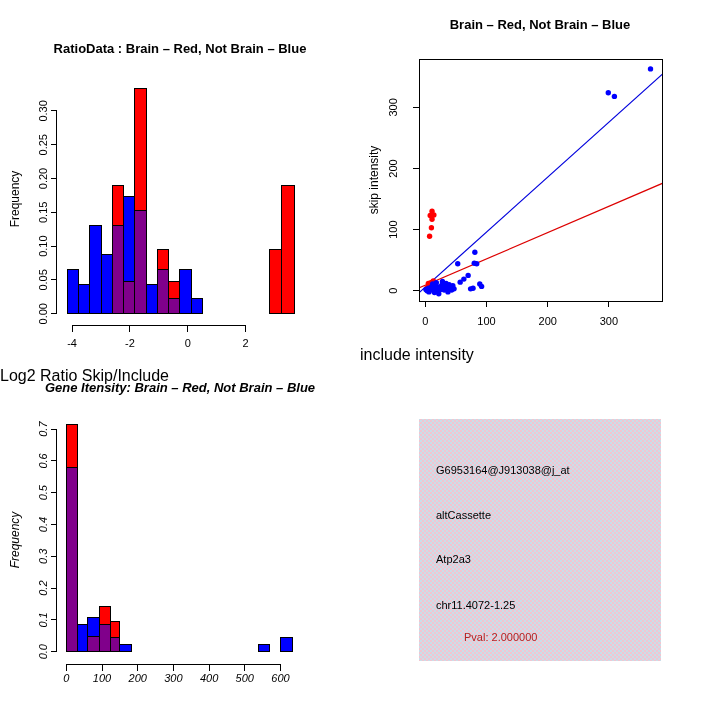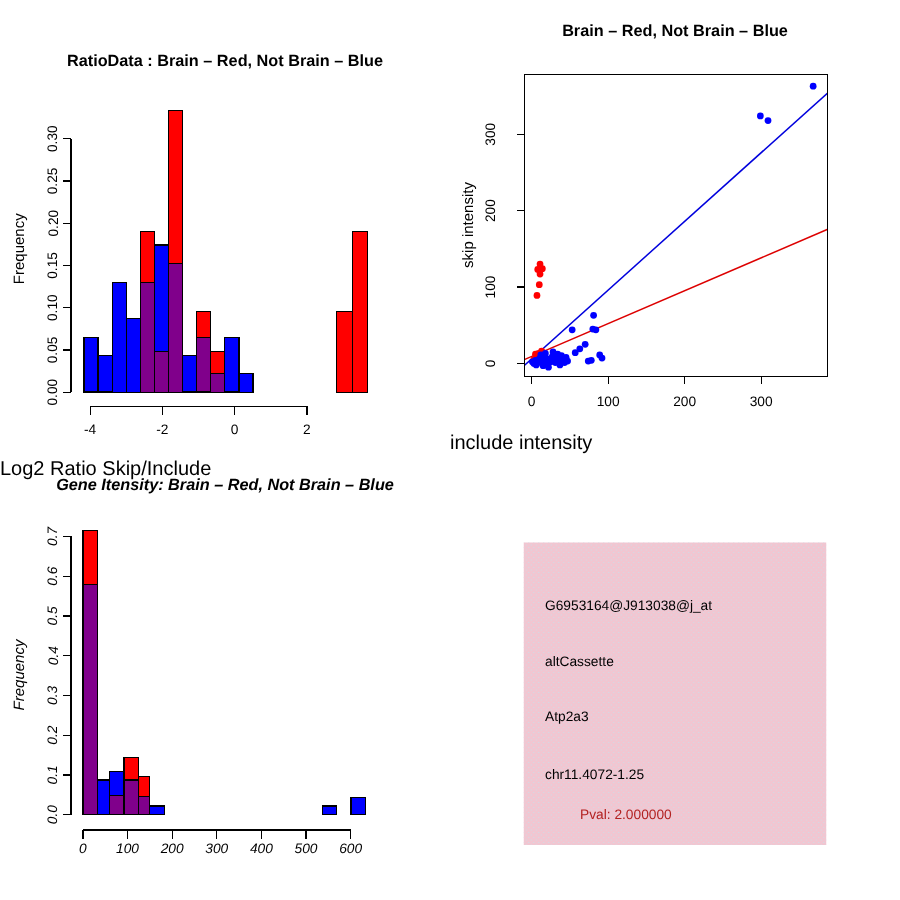--- a/index.html
+++ b/index.html
@@ -13,21 +13,21 @@
   .title{position:absolute;left:0;width:100%;text-align:center;font-size:13px;font-weight:bold;color:#000;white-space:nowrap;}
   .t1{top:17px;} .t2{top:17px;} .t3{top:20px;}
   .xlab{position:absolute;left:0;width:100%;font-size:16px;color:#000;white-space:nowrap;}
   .x1{top:343px;} .x2{top:346px;} .x3{top:345px;}
   .ylab{position:absolute;font-size:12px;color:#000;white-space:nowrap;transform:translate(-50%,-50%) rotate(-90deg);}
   .y1{left:15px;top:175px;} .y2{left:14px;top:180px;} .y3{left:15px;top:180px;}
   svg.canvas{position:absolute;left:0;top:0;}
   .infobox{position:absolute;left:59px;top:59px;width:242px;height:242px;
      background-color:#F1C6D1;
      background-image:radial-gradient(#CBDEE9 26%,rgba(0,0,0,0) 27%),radial-gradient(#CBDEE9 26%,rgba(0,0,0,0) 27%);
-     background-size:4px 4px;background-position:0 0,2px 2px;margin-top:15px;}
+     background-size:4px 4px;background-position:0 0,2px 2px;}
   .iline{position:absolute;left:17px;font-size:11px;color:#000;white-space:nowrap;}
   .il0{top:45px;} .il1{top:90px;} .il2{top:134px;} .il3{top:180px;} .il4{top:212px;padding-left:28px;}
 </style>
 </head>
 <body>
 
 <div class="stage">
 
   <div class="panel" id="panel-hist-ratio">
     <div class="title t1">RatioData : Brain – Red, Not Brain – Blue</div>

